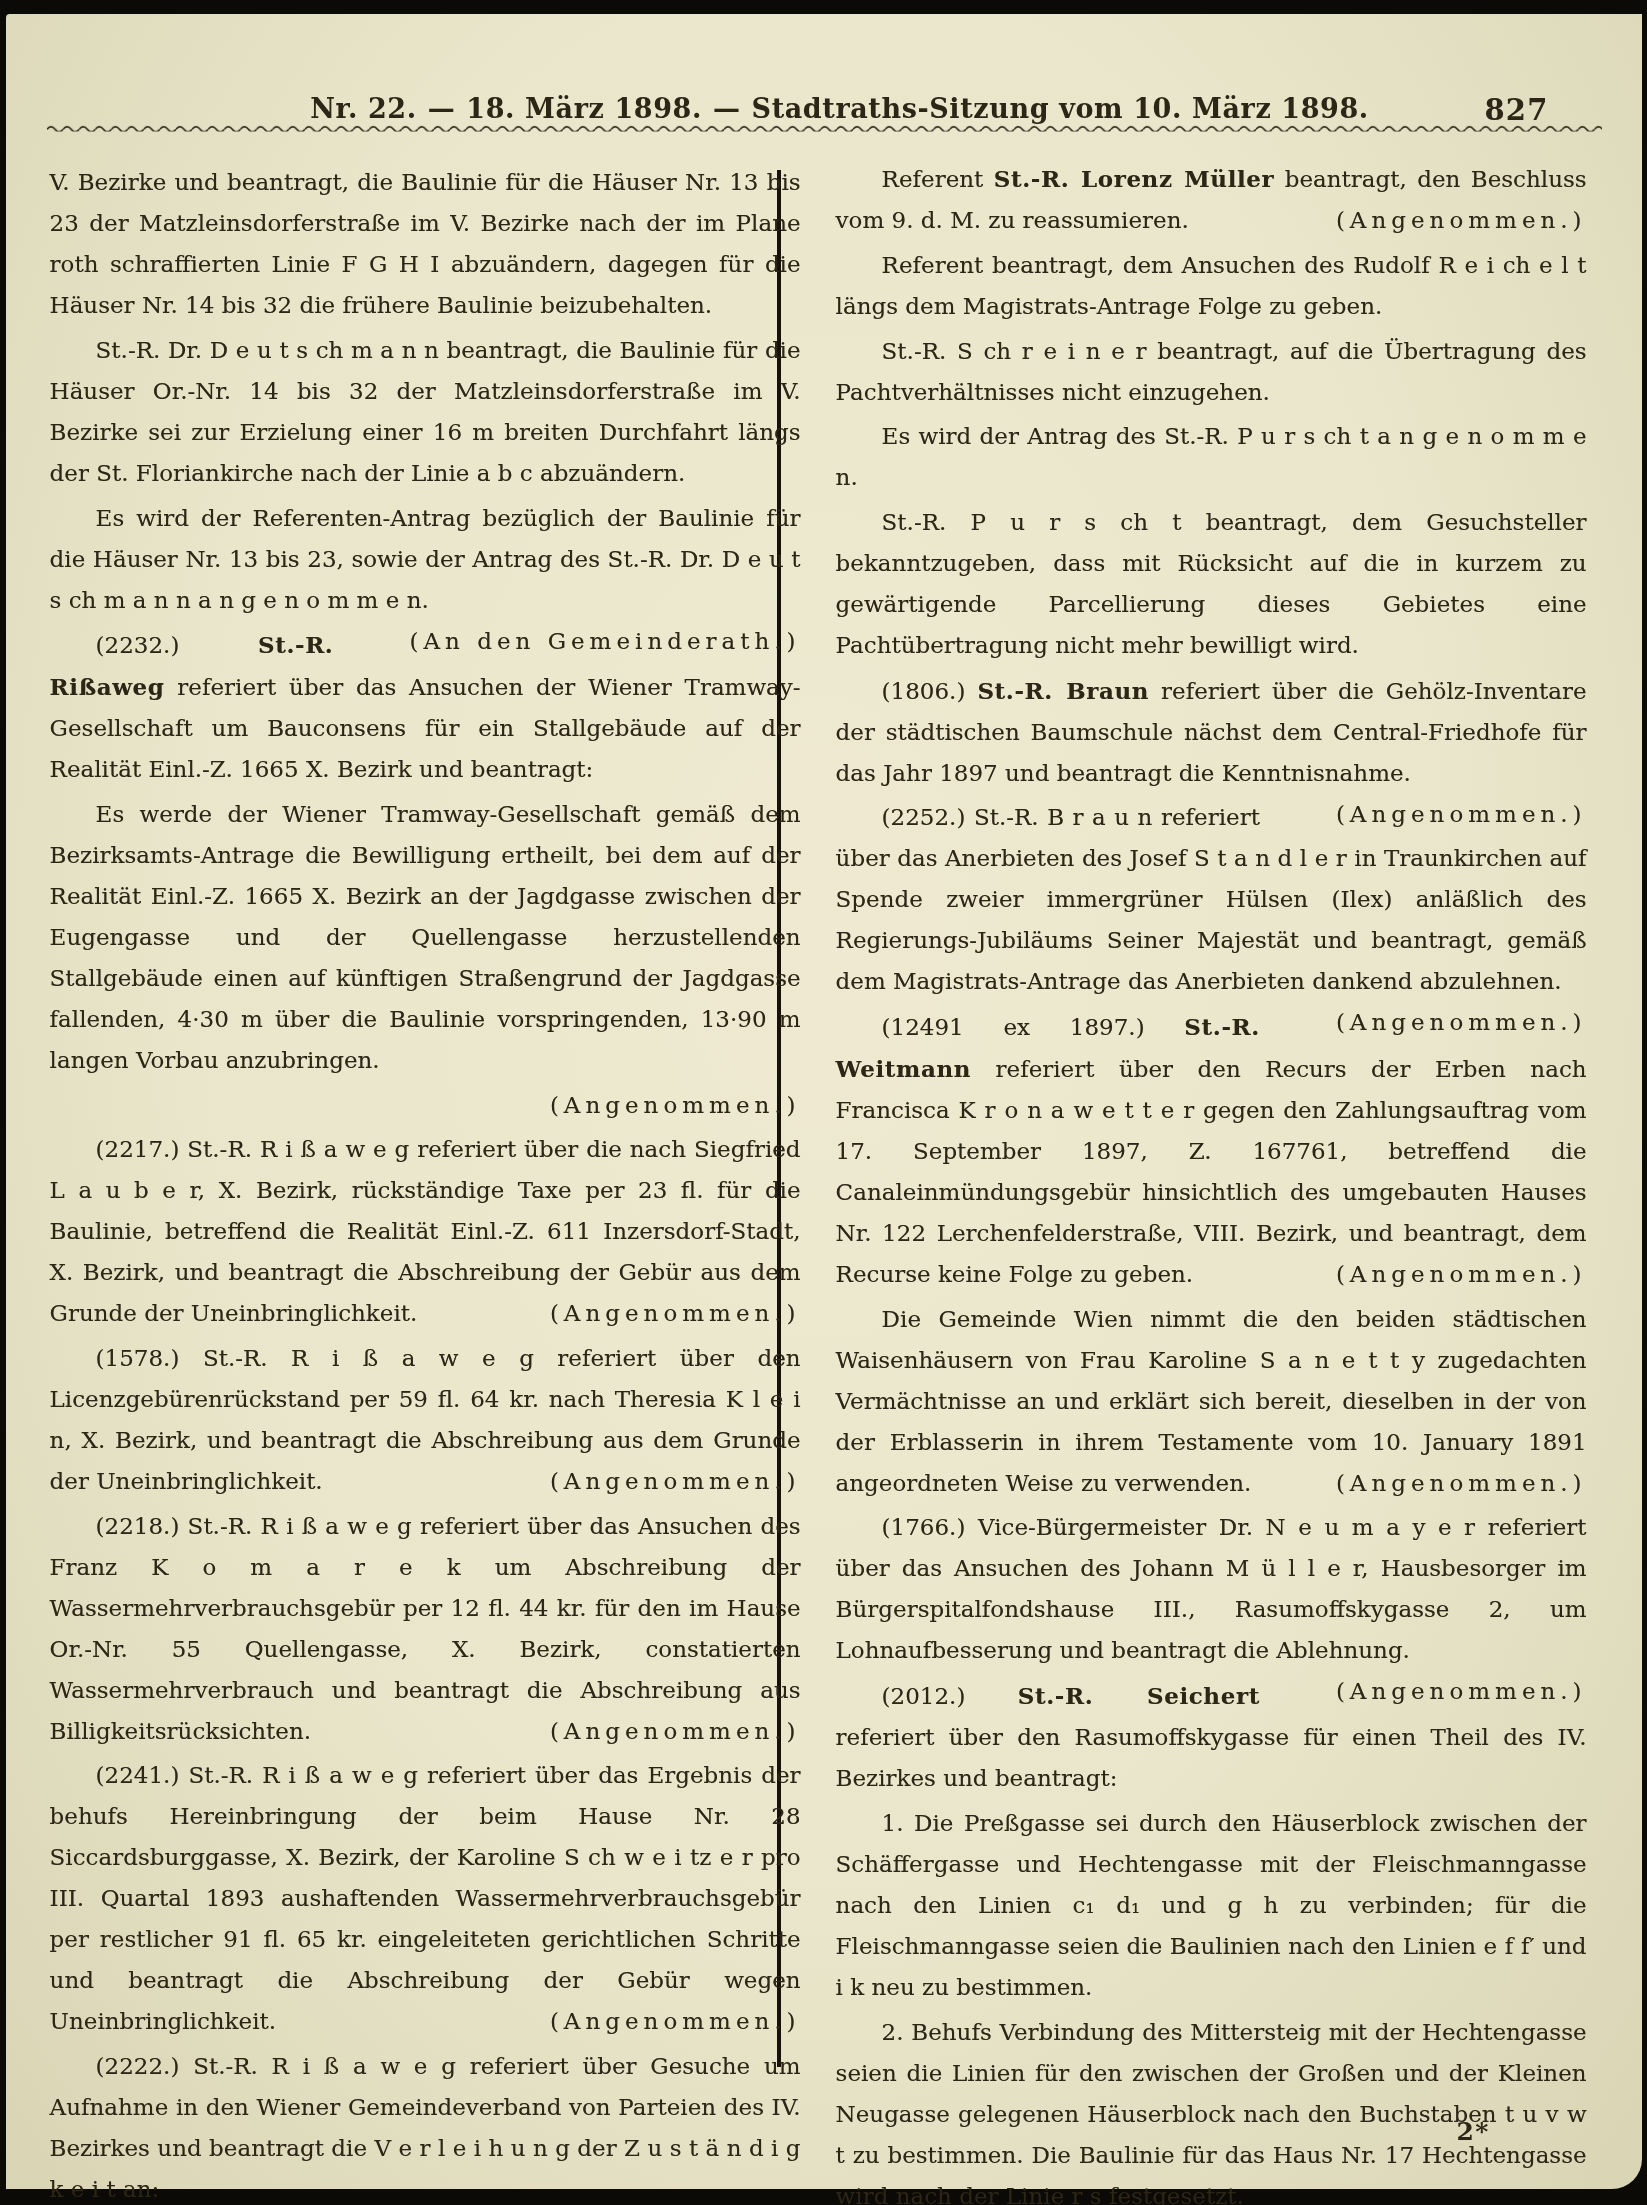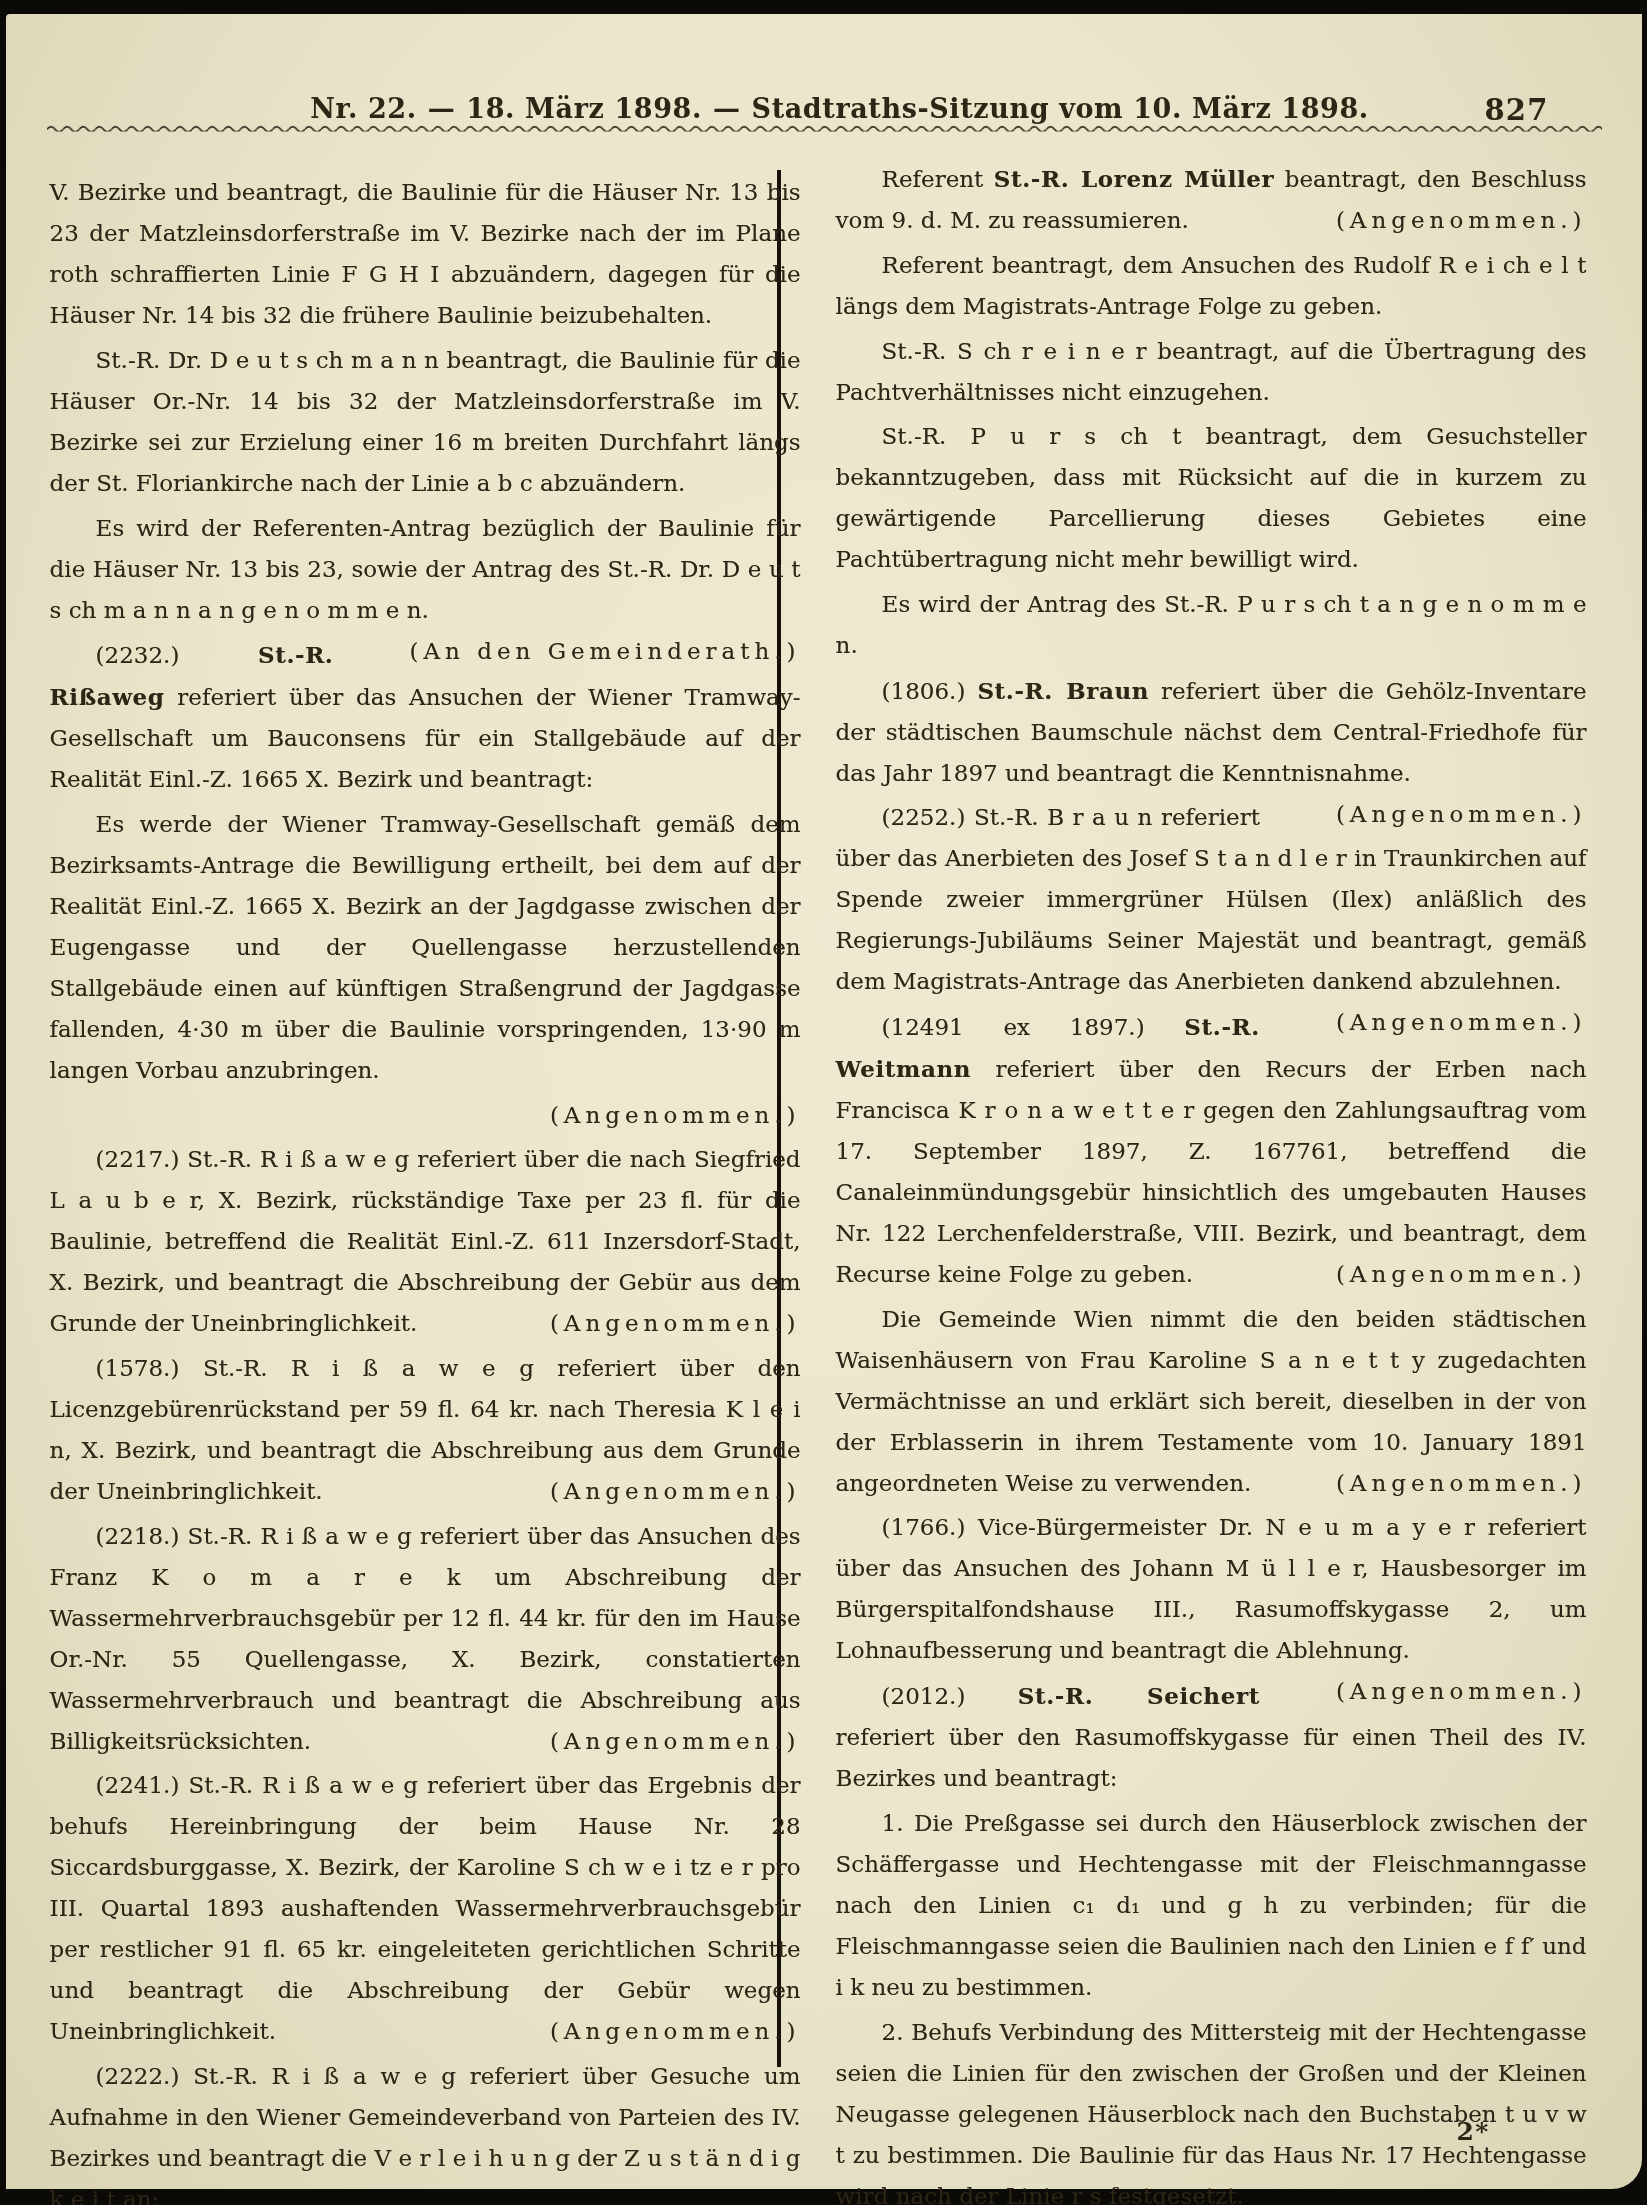--- a/index.html
+++ b/index.html
@@ -41,21 +41,21 @@
     text-align:justify;
     text-shadow:0 0 0.6px rgba(43,33,12,.35);
   }
   .col-left{left:44px;}
   .col-right{left:830px;top:144px;}
   .divider{
     position:absolute;left:771px;top:156px;width:4.3px;height:1897px;
     background:#161209;
   }
   .para{margin:0 0 3.7px 0;text-indent:46px;}
-  .para.continuation{text-indent:0;margin-top:10px;}
+  .para.continuation{text-indent:0;}
   .para.result-line{text-align:right;}
   .para.result-line .result{float:none;letter-spacing:5px;}
   .speaker{font-weight:bold;letter-spacing:0.6px;}
   .result{
     float:right;margin-left:30px;
     letter-spacing:5px;white-space:nowrap;
   }
   .footer-mark{
     position:absolute;left:1451px;top:2103px;
     font-size:25px;font-weight:bold;letter-spacing:1.2px;
@@ -93,22 +93,22 @@
         <p class="para"><span class="pre">(2217.) St.-R. R i ß a w e g referiert über die nach Siegfried L a u b e r, X. Bezirk, rückständige Taxe per 23 fl. für die Baulinie, betreffend die Realität Einl.-Z. 611 Inzersdorf-Stadt, X. Bezirk, und beantragt die Abschreibung der Gebür aus dem Grunde der Uneinbringlichkeit.</span><span class="result">(Angenommen.)</span></p>
         <p class="para"><span class="pre">(1578.) St.-R. R i ß a w e g referiert über den Licenzgebürenrückstand per 59 fl. 64 kr. nach Theresia K l e i n, X. Bezirk, und beantragt die Abschreibung aus dem Grunde der Uneinbringlichkeit.</span><span class="result">(Angenommen.)</span></p>
         <p class="para"><span class="pre">(2218.) St.-R. R i ß a w e g referiert über das Ansuchen des Franz K o m a r e k um Abschreibung der Wassermehrverbrauchsgebür per 12 fl. 44 kr. für den im Hause Or.-Nr. 55 Quellengasse, X. Bezirk, constatierten Wassermehrverbrauch und beantragt die Abschreibung aus Billigkeitsrücksichten.</span><span class="result">(Angenommen.)</span></p>
         <p class="para"><span class="pre">(2241.) St.-R. R i ß a w e g referiert über das Ergebnis der behufs Hereinbringung der beim Hause Nr. 28 Siccardsburggasse, X. Bezirk, der Karoline S ch w e i tz e r pro III. Quartal 1893 aushaftenden Wassermehrverbrauchsgebür per restlicher 91 fl. 65 kr. eingeleiteten gerichtlichen Schritte und beantragt die Abschreibung der Gebür wegen Uneinbringlichkeit.</span><span class="result">(Angenommen.)</span></p>
         <p class="para"><span class="pre">(2222.) St.-R. R i ß a w e g referiert über Gesuche um Aufnahme in den Wiener Gemeindeverband von Parteien des IV. Bezirkes und beantragt die V e r l e i h u n g der Z u s t ä n d i g k e i t an:</span></p>
       </div>
     <div class="col col-right">
         <p class="para"><span class="pre">Referent </span><strong class="speaker">St.-R. Lorenz Müller</strong><span class="post"> beantragt, den Beschluss vom 9. d. M. zu reassumieren.</span><span class="result">(Angenommen.)</span></p>
         <p class="para"><span class="pre">Referent beantragt, dem Ansuchen des Rudolf R e i ch e l t längs dem Magistrats-Antrage Folge zu geben.</span></p>
         <p class="para"><span class="pre">St.-R. S ch r e i n e r beantragt, auf die Übertragung des Pachtverhältnisses nicht einzugehen.</span></p>
+        <p class="para"><span class="pre">Es wird der Antrag des St.-R. P u r s ch t  a n g e n o m m e n.</span></p>
         <p class="para"><span class="pre">St.-R. P u r s ch t beantragt, dem Gesuchsteller bekanntzugeben, dass mit Rücksicht auf die in kurzem zu gewärtigende Parcellierung dieses Gebietes eine Pachtübertragung nicht mehr bewilligt wird.</span></p>
-        <p class="para"><span class="pre">Es wird der Antrag des St.-R. P u r s ch t  a n g e n o m m e n.</span></p>
         <p class="para"><span class="pre">(1806.) </span><strong class="speaker">St.-R. Braun</strong><span class="post"> referiert über die Gehölz-Inventare der städtischen Baumschule nächst dem Central-Friedhofe für das Jahr 1897 und beantragt die Kenntnisnahme.</span><span class="result">(Angenommen.)</span></p>
         <p class="para"><span class="pre">(2252.) St.-R. B r a u n referiert über das Anerbieten des Josef S t a n d l e r in Traunkirchen auf Spende zweier immergrüner Hülsen (Ilex) anläßlich des Regierungs-Jubiläums Seiner Majestät und beantragt, gemäß dem Magistrats-Antrage das Anerbieten dankend abzulehnen.</span><span class="result">(Angenommen.)</span></p>
         <p class="para"><span class="pre">(12491 ex 1897.) </span><strong class="speaker">St.-R. Weitmann</strong><span class="post"> referiert über den Recurs der Erben nach Francisca K r o n a w e t t e r gegen den Zahlungsauftrag vom 17. September 1897, Z. 167761, betreffend die Canaleinmündungsgebür hinsichtlich des umgebauten Hauses Nr. 122 Lerchenfelderstraße, VIII. Bezirk, und beantragt, dem Recurse keine Folge zu geben.</span><span class="result">(Angenommen.)</span></p>
         <p class="para"><span class="pre">Die Gemeinde Wien nimmt die den beiden städtischen Waisenhäusern von Frau Karoline S a n e t t y zugedachten Vermächtnisse an und erklärt sich bereit, dieselben in der von der Erblasserin in ihrem Testamente vom 10. January 1891 angeordneten Weise zu verwenden.</span><span class="result">(Angenommen.)</span></p>
         <p class="para"><span class="pre">(1766.) Vice-Bürgermeister Dr. N e u m a y e r referiert über das Ansuchen des Johann M ü l l e r, Hausbesorger im Bürgerspitalfondshause III., Rasumoffskygasse 2, um Lohnaufbesserung und beantragt die Ablehnung.</span><span class="result">(Angenommen.)</span></p>
         <p class="para"><span class="pre">(2012.) </span><strong class="speaker">St.-R. Seichert</strong><span class="post"> referiert über den Rasumoffskygasse für einen Theil des IV. Bezirkes und beantragt:</span></p>
         <p class="para"><span class="pre">1. Die Preßgasse sei durch den Häuserblock zwischen der Schäffergasse und Hechtengasse mit der Fleischmanngasse nach den Linien c₁ d₁ und g h zu verbinden; für die Fleischmanngasse seien die Baulinien nach den Linien e f f′ und i k neu zu bestimmen.</span></p>
         <p class="para"><span class="pre">2. Behufs Verbindung des Mittersteig mit der Hechtengasse seien die Linien für den zwischen der Großen und der Kleinen Neugasse gelegenen Häuserblock nach den Buchstaben t u v w t zu bestimmen. Die Baulinie für das Haus Nr. 17 Hechtengasse wird nach der Linie r s festgesetzt.</span></p>
       </div>
 

